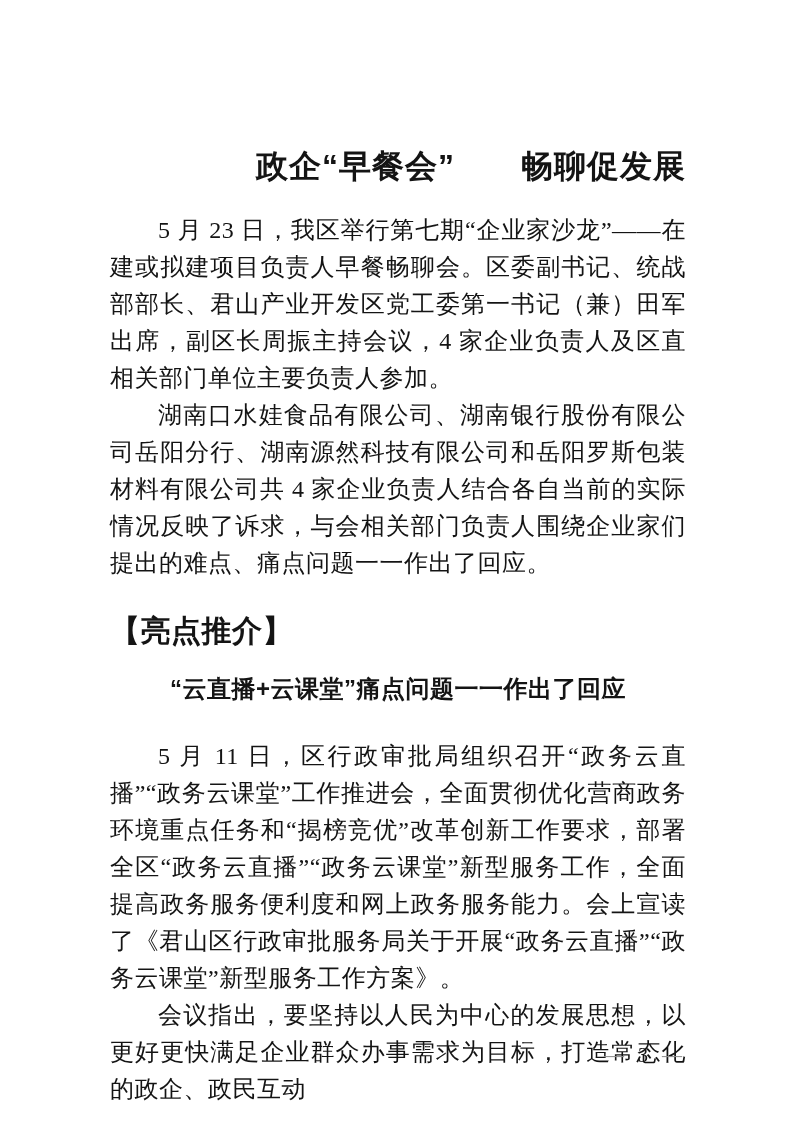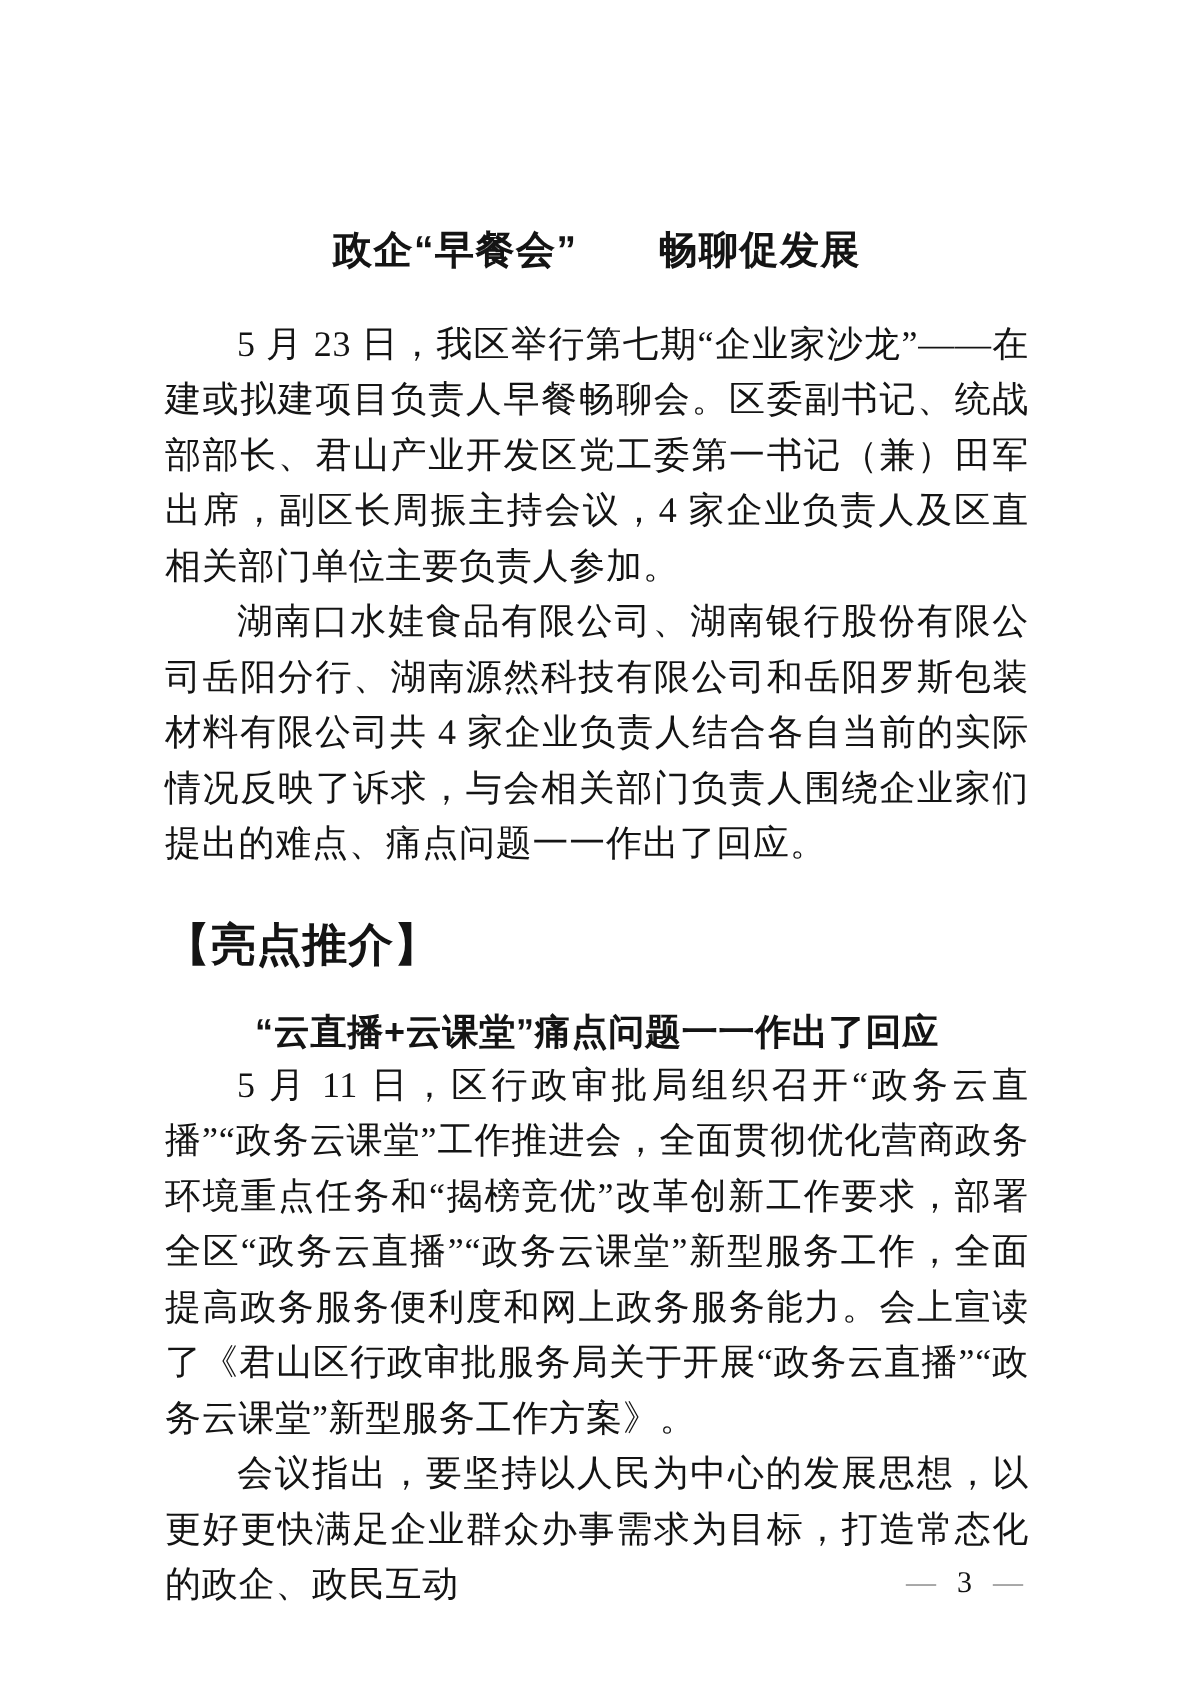--- a/index.html
+++ b/index.html
@@ -16,24 +16,24 @@
     color: #141414;
   }
   .content {
     position: absolute;
     left: 110px;
     top: 0;
     width: 576px;
   }
   .article-title {
     margin: 148px 0 0 0;
-    text-align: center;
+    text-align: right;
     font-family: "Liberation Sans", sans-serif;
     font-weight: bold;
-    font-size: 26px;
+    font-size: 32px;
     line-height: 36px;
     letter-spacing: 1px;
     white-space: pre-wrap;
   }
   .body-para {
     margin: 0;
     font-family: "Liberation Serif", serif;
     font-size: 24px;
     line-height: 37px;
     text-align: justify;
@@ -55,20 +55,21 @@
   .sub-title {
     margin: 26px 0 0 0;
     text-align: center;
     font-family: "Liberation Sans", sans-serif;
     font-weight: bold;
     font-size: 24px;
     line-height: 34px;
     letter-spacing: 0.5px;
   }
   .para-after-subtitle {
+    margin-top: 32px;
   }
   .footer-page-number {
     position: absolute;
     right: 112px;
     bottom: 56px;
     font-family: "Liberation Serif", serif;
     font-size: 20px;
     line-height: 22px;
     color: #141414;
   }

